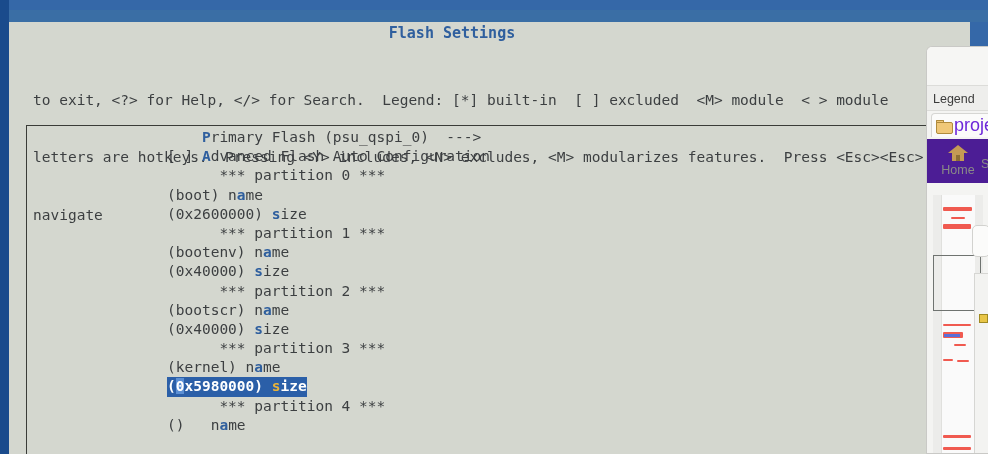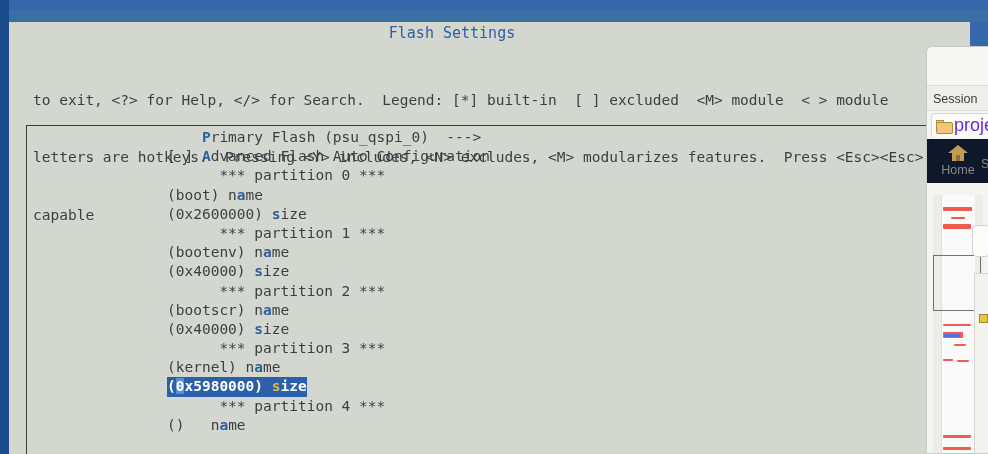--- a/index.html
+++ b/index.html
@@ -28,21 +28,21 @@
 
   
   #mc-panel{
     position:absolute;left:9px;top:22px;width:961px;height:432px;
     background:#d4d7cf;
   }
 
   
   #mc-heading{
     position:absolute;left:0;top:0;width:886px;
-    text-align:center;color:#2f5f9e;font-weight:normal;font-size:15px;
+    text-align:center;color:#2f5f9e;font-weight:bold;font-size:15px;
     line-height:22px;
   }
 
   
   #mc-help{
     position:absolute;left:24px;top:30px;width:925px;
     color:#3c3f41;font-size:14.5px;line-height:19.3px;
     white-space:pre;
   }
 
@@ -106,21 +106,21 @@
     display:block;
   }
   .folder-ico b{
     position:absolute;left:0;top:0px;width:6px;height:3px;
     background:#f0c878;border:1px solid #b08b3c;border-bottom:none;border-radius:1px 1px 0 0;
     display:block;
   }
   #ov-home{
     position:absolute;left:0;top:92px;width:62px;height:44px;
     display:flex;flex-direction:column;align-items:center;justify-content:center;
-    background:#0f172a;
+    background:#4c1d95;
   }
   .house{width:20px;height:16px;position:relative;}
   .house .roof{
     position:absolute;left:0;top:0;width:0;height:0;
     border-left:10px solid transparent;border-right:10px solid transparent;
     border-bottom:8px solid #c49a55;
   }
   .house .body{
     position:absolute;left:4px;top:7px;width:12px;height:9px;background:#c49a55;
   }
@@ -167,39 +167,39 @@
     <span>Subsystem AUTO Hardware Settings → Flash Settings</span><span class="tb-dash"> ──────────────────────────────────────────────────────────────────────────────────────────</span>
   </div>
 
   <div id="mc-panel">
 
     <div id="mc-heading">Flash Settings</div>
 
     <div id="mc-help">
       <div>to exit, &lt;?&gt; for Help, &lt;/&gt; for Search.  Legend: [*] built-in  [ ] excluded  &lt;M&gt; module  &lt; &gt; module</div>
       <div>letters are hotkeys.  Pressing &lt;Y&gt; includes, &lt;N&gt; excludes, &lt;M&gt; modularizes features.  Press &lt;Esc&gt;&lt;Esc&gt;</div>
-      <div>capable</div>
+      <div>navigate</div>
     </div>
 
     <div id="mc-listframe">
       <div id="mc-list"><div style="height: 19.2px;"><div class="mrow">    <span class="hk">P</span>rimary Flash (psu_qspi_0)  ---&gt;</div></div><div style="height: 19.2px;"><div class="mrow">[ ] <span class="hk">A</span>dvanced Flash Auto Configuration</div></div><div style="height: 19.2px;"><div class="mrow">      *** partition 0 ***</div></div><div style="height: 19.2px;"><div class="mrow">(boot) n<span class="hk">a</span>me</div></div><div style="height: 19.2px;"><div class="mrow">(0x2600000) <span class="hk">s</span>ize</div></div><div style="height: 19.2px;"><div class="mrow">      *** partition 1 ***</div></div><div style="height: 19.2px;"><div class="mrow">(bootenv) n<span class="hk">a</span>me</div></div><div style="height: 19.2px;"><div class="mrow">(0x40000) <span class="hk">s</span>ize</div></div><div style="height: 19.2px;"><div class="mrow">      *** partition 2 ***</div></div><div style="height: 19.2px;"><div class="mrow">(bootscr) n<span class="hk">a</span>me</div></div><div style="height: 19.2px;"><div class="mrow">(0x40000) <span class="hk">s</span>ize</div></div><div style="height: 19.2px;"><div class="mrow">      *** partition 3 ***</div></div><div style="height: 19.2px;"><div class="mrow">(kernel) n<span class="hk">a</span>me</div></div><div style="height: 19.2px;"><div class="mrow sel">(<span class="cur">0</span>x5980000) <span class="hk">s</span>ize</div></div><div style="height: 19.2px;"><div class="mrow">      *** partition 4 ***</div></div><div style="height: 19.2px;"><div class="mrow">()   n<span class="hk">a</span>me</div></div></div>
     </div>
 
   </div>
 
   <div id="mc-scroll">
     <div id="mc-scroll-thumb"></div>
   </div>
 </div>
 
 <div id="overlay">
 
   <div id="ov-toolbar"></div>
 
-  <div id="ov-sessionbar">Session</div>
+  <div id="ov-sessionbar">Legend</div>
 
   <div id="ov-tab">
     <span class="folder-ico">
         <b></b>
         <i></i>
       </span>
     <span class="tablabel">proje</span>
   </div>
 
   <div id="ov-home">

